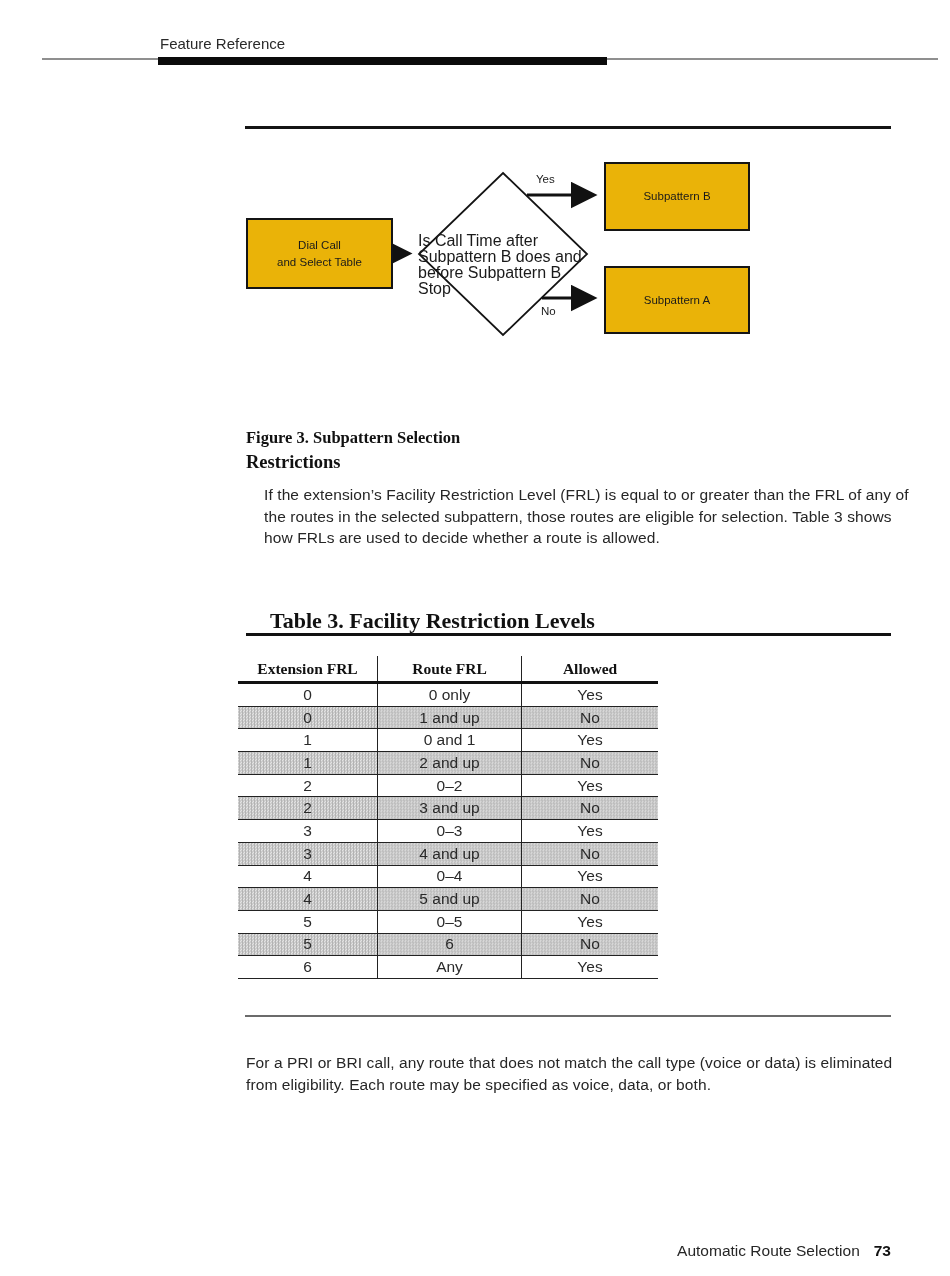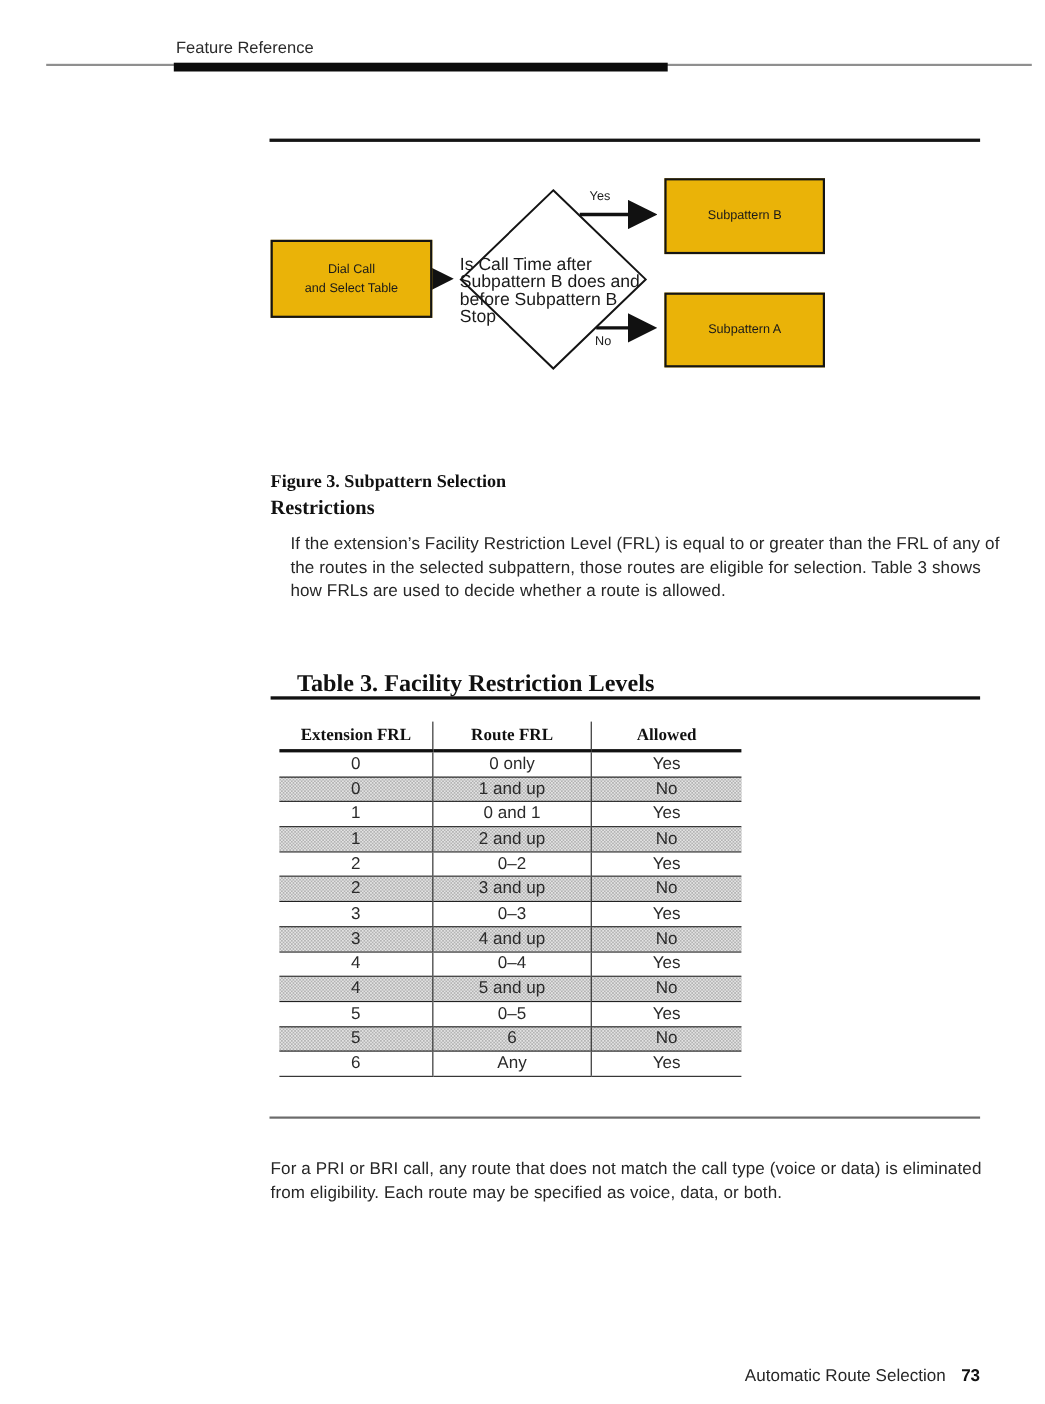--- a/index.html
+++ b/index.html
@@ -53,21 +53,21 @@
   }
   #restrictions-body{left:246px;top:484px;width:656px;margin-left:18px;}
 
   
   #table-caption{
     left:246px;top:608px;
     font-family:"Liberation Serif",serif;font-weight:bold;font-size:22px;color:#111;margin-left:24px;
   }
   #table-caption-rule{left:246px;top:633px;width:645px;height:3px;background:#111;}
   #frl-table{
-    left:254px;top:656px;
+    left:238px;top:656px;
     border-collapse:collapse;table-layout:fixed;
   }
   #frl-table th{
     font-family:"Liberation Serif",serif;font-weight:bold;font-size:15.5px;color:#111;
     height:25px;text-align:center;vertical-align:middle;
     border-bottom:3px solid #111;
     padding:0 4px;
   }
   #frl-table td{
     font-size:15.5px;color:#2a2a2a;

